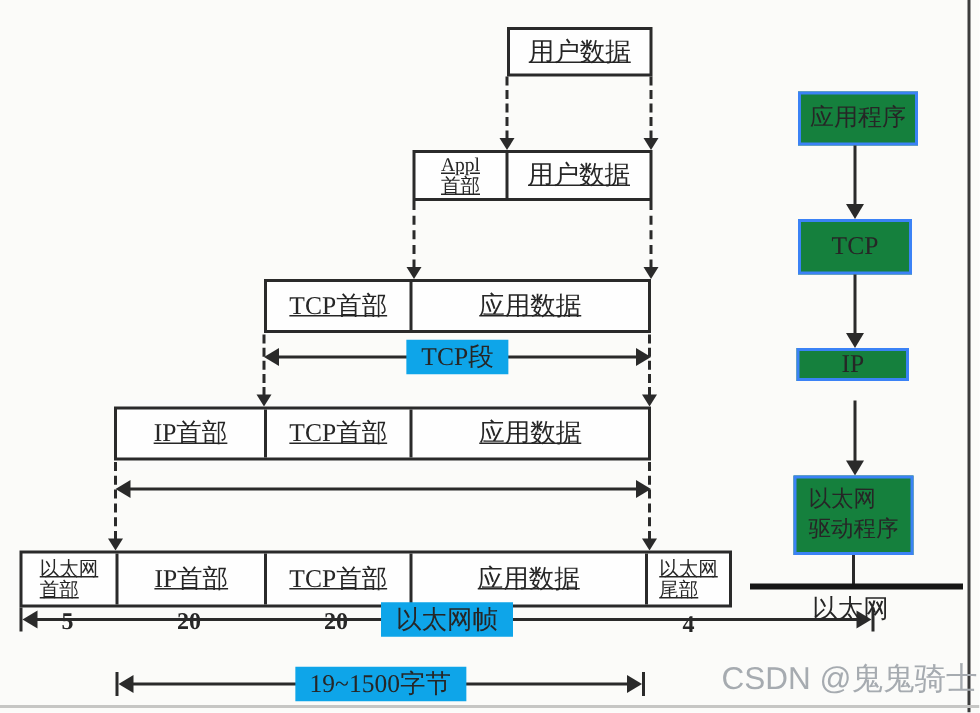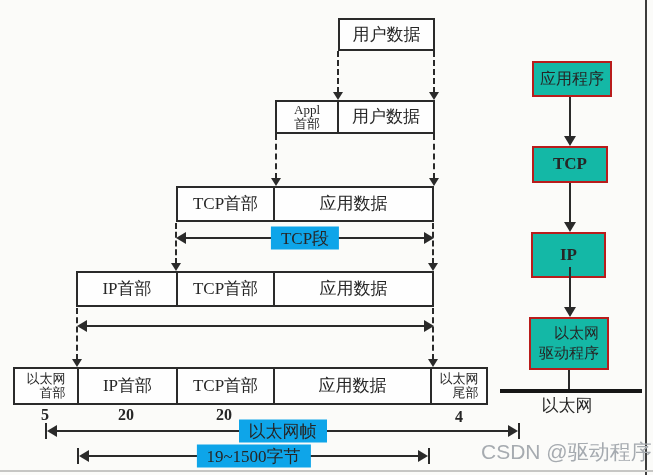--- a/index.html
+++ b/index.html
@@ -10,22 +10,22 @@
     color:#262626;
   }
 
   
   .box-row {
     position:absolute; display:flex;
     border:2px solid #2a2a2a; background:#fefefe; box-sizing:border-box;
   }
   .cell {
     display:flex; align-items:center; justify-content:center;
-    text-align:right; font-size:17px; line-height:1.05;
-    white-space:pre-line; box-sizing:border-box; overflow:hidden;
+    text-align:left; font-size:17px; line-height:1.05;
+    white-space:pre-line; box-sizing:border-box; overflow:hidden;text-decoration:underline;
   }
   .cell + .cell { border-left:2px solid #2a2a2a; }
   .cell.small { font-size:13px; }
 
   
   .byte-num {
     position:absolute; width:40px; text-align:center;
     font-size:16px; font-weight:bold;
   }
 
@@ -61,24 +61,24 @@
   }
   .measure .tick-l { left:0; } .measure .tick-r { right:0; }
   .measure .mlabel {
     position:absolute; left:50%; top:8px; transform:translate(-50%,-50%);
     background:#0ea5e9; padding:0 10px; font-size:17px; white-space:nowrap;
   }
 
   
   .stack-box {
     position:absolute; display:flex; align-items:center; justify-content:center;
-    border:2px solid #b91c1c; background:#14b8a6; box-sizing:border-box;
-    text-align:right; font-size:16px; line-height:1.3; white-space:pre-line;
-  }
-  .stack-box.latin { font-weight:bold; font-size:17px; }
+    border:2px solid #3b82f6; background:#15803d; box-sizing:border-box;
+    text-align:left; font-size:16px; line-height:1.3; white-space:pre-line;
+  }
+  .stack-box.latin { font-weight:normal; font-size:17px; }
   .flow-arrow { position:absolute; width:14px; }
   .flow-arrow .shaft { position:absolute; left:6px; top:0; bottom:9px; width:2px; background:#2a2a2a; }
   .flow-arrow .head {
     position:absolute; left:1px; bottom:0; width:0; height:0;
     border-left:6px solid transparent; border-right:6px solid transparent;
     border-top:10px solid #2a2a2a;
   }
   .plain-line { position:absolute; background:#2a2a2a; }
   .bus-line { position:absolute; background:#161616; }
   .bus-label { position:absolute; text-align:center; font-size:17px; }
@@ -174,21 +174,21 @@
     <div class="cell" style="flex:0 0 157px;">应用数据</div>
     <div class="cell small" style="flex:1;">以太网
 尾部</div>
   </div>
 
   <div class="byte-num" style="left:25px; top:406px;">5</div>
   <div class="byte-num" style="left:106px; top:406px;">20</div>
   <div class="byte-num" style="left:204px; top:406px;">20</div>
   <div class="byte-num" style="left:439px; top:408px;">4</div>
 
-  <div class="measure ticked" style="left:13px; top:423px; width:475px;margin-left:32px;">
+  <div class="measure ticked" style="left:13px; top:405px; width:570px;">
     <div class="tick-l"></div>
     <div class="tick-r"></div>
     <div class="bar"></div>
     <div class="ah-l"></div>
     <div class="ah-r"></div>
     <div class="mlabel">以太网帧</div>
   </div>
 
   <div class="measure ticked" style="left:77px; top:448px; width:353px;">
     <div class="tick-l"></div>
@@ -206,32 +206,32 @@
       <div class="head"></div>
   </div>
 
   <div class="stack-box latin" style="left:532px; top:146px; width:76px; height:37px;">TCP</div>
 
   <div class="flow-arrow" style="left:563px; top:183px; height:49px;">
     <div class="shaft"></div>
       <div class="head"></div>
   </div>
 
-  <div class="stack-box latin" style="left:531px; top:232px; width:75px; height:46px;">IP</div>
+  <div class="stack-box latin" style="left:531px; top:232px; width:75px; height:22px;">IP</div>
 
   <div class="flow-arrow" style="left:563px; top:267px; height:50px;">
     <div class="shaft"></div>
       <div class="head"></div>
   </div>
 
   <div class="stack-box" style="left:529px; top:317px; width:80px; height:53px; font-size:15px;">以太网
 驱动程序</div>
 
   <div class="plain-line" style="left:568px; top:370px; width:2px; height:20px;"></div>
   <div class="bus-line" style="left:500px; top:389px; width:142px; height:4px;"></div>
   <div class="bus-label" style="left:527px; top:394px; width:80px;">以太网</div>
 
   <div class="scan-edge-right" style="left:645px; top:0; width:2px; height:475px;"></div>
   <div class="scan-edge-bottom" style="left:0; top:470px; width:653px; height:2px;"></div>
 
-  <div class="watermark" style="left:481px; top:438px;">CSDN @驱动程序</div>
+  <div class="watermark" style="left:481px; top:438px;">CSDN @鬼鬼骑士</div>
 
 </div>
 
 </body></html>

